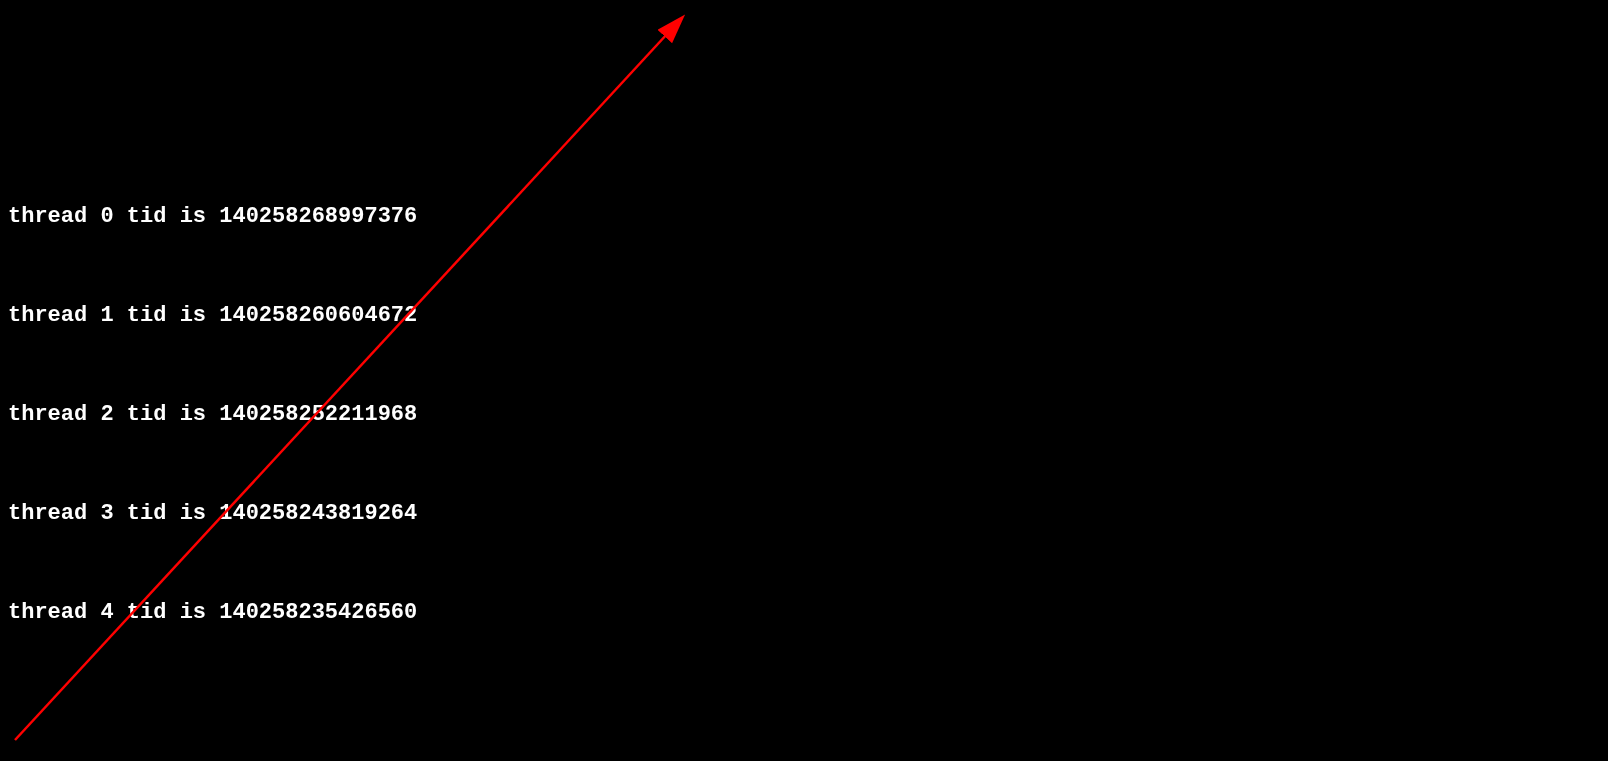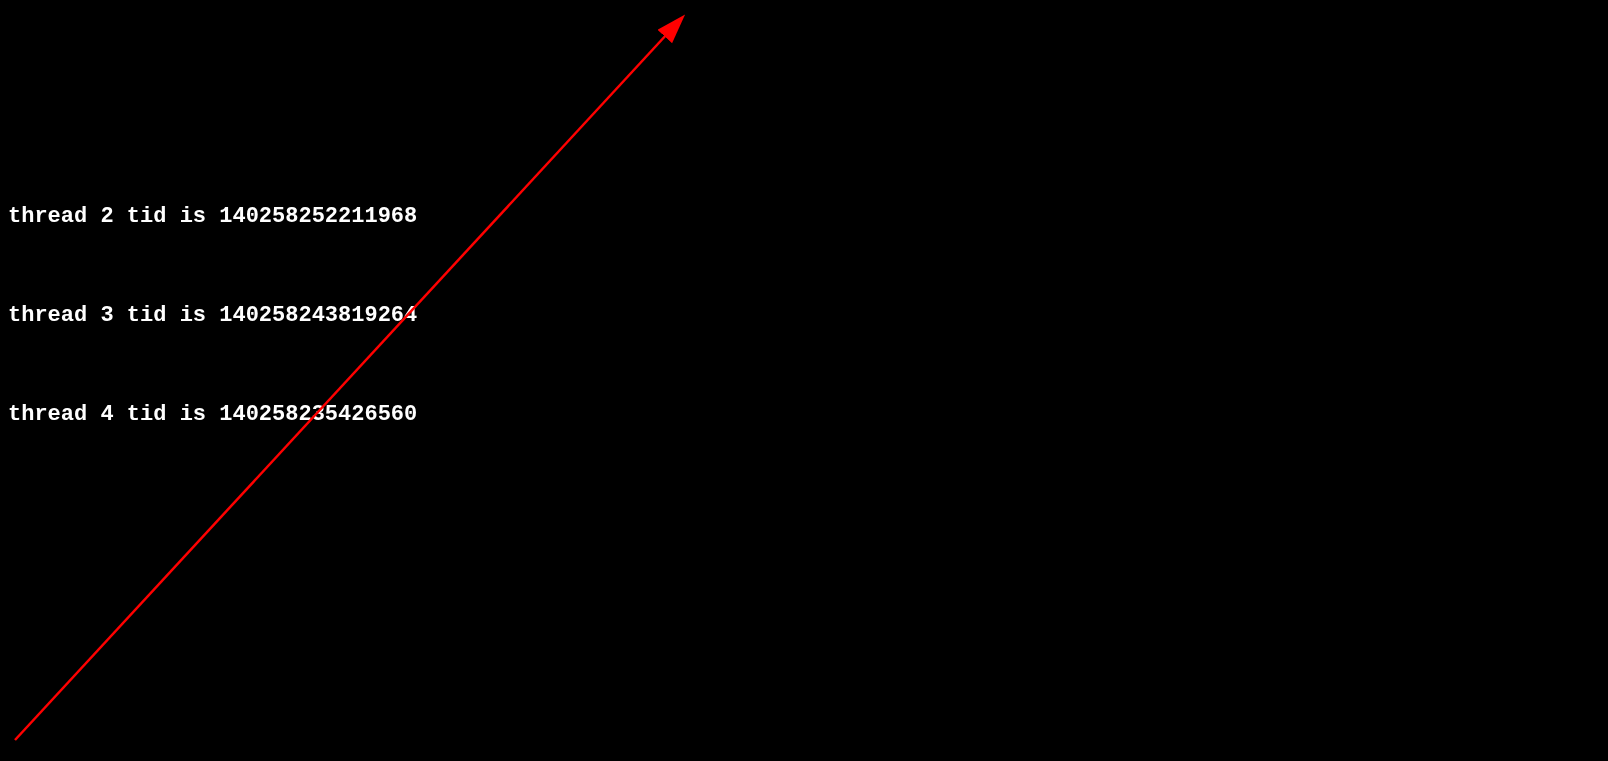--- a/index.html
+++ b/index.html
@@ -26,20 +26,22 @@
       z-index: 5;
       pointer-events: none;
     }
   </style>
 </head>
 <body>
 
 
 
 <div class="terminal">
+  <span class="line">thread 0 tid is 140258268997376</span>
+  <span class="line">thread 1 tid is 140258260604672</span>
   <span class="line">thread 2 tid is 140258252211968</span>
   <span class="line">thread 3 tid is 140258243819264</span>
   <span class="line">thread 4 tid is 140258235426560</span>
   
   
   
   
   
   
   

